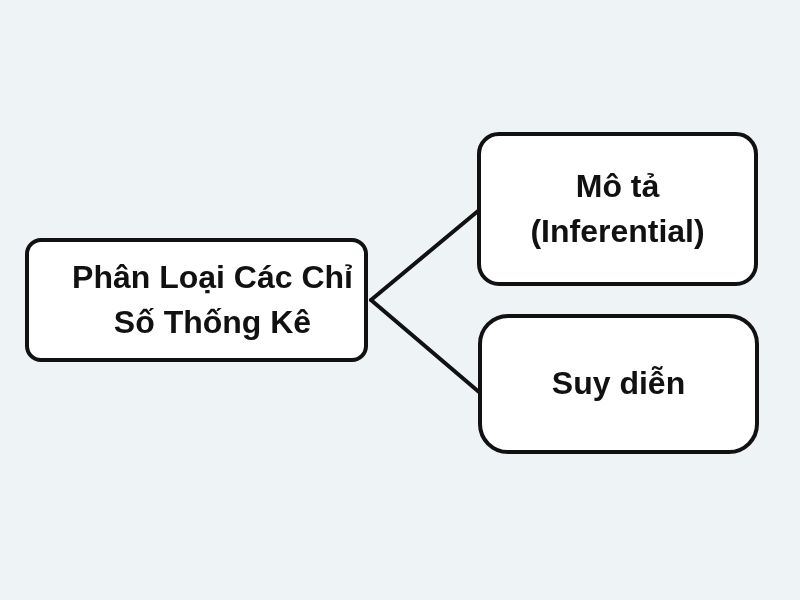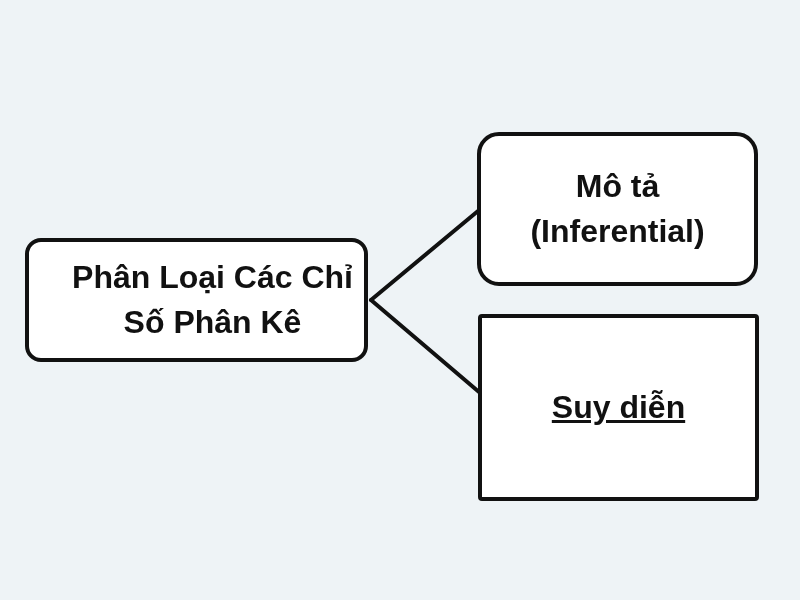--- a/index.html
+++ b/index.html
@@ -59,39 +59,38 @@
     top: 132px;
     width: 281px;
     height: 154px;
     border-radius: 22px;
     font-size: 32px;
   }
   .node-child-bottom {
     left: 478px;
     top: 314px;
     width: 281px;
-    height: 187px;
-    border-radius: 4px;
+    height: 140px;
+    border-radius: 30px;
     font-size: 32px;
-    text-decoration: underline;
   }
 </style>
 </head>
 <body>
 
 <div class="canvas">
 
   <svg class="connectors" viewBox="0 0 800 600">
     <line x1="371" y1="300" x2="478" y2="211" stroke-width="4" stroke-linecap="round" stroke="#111111"></line>
     <line x1="371" y1="300" x2="479" y2="392" stroke-width="4" stroke-linecap="round" stroke="#111111"></line>
   </svg>
 
   <div class="node node-root">
     <span class="node-line">Phân Loại Các Chỉ</span>
-    <span class="node-line">Số Phân Kê</span>
+    <span class="node-line">Số Thống Kê</span>
   </div>
 
   <div class="node node-child-top">
     <span class="node-line">Mô tả</span>
     <span class="node-line">(Inferential)</span>
   </div>
 
   <div class="node node-child-bottom">
     <span class="node-line">Suy diễn</span>
   </div>

